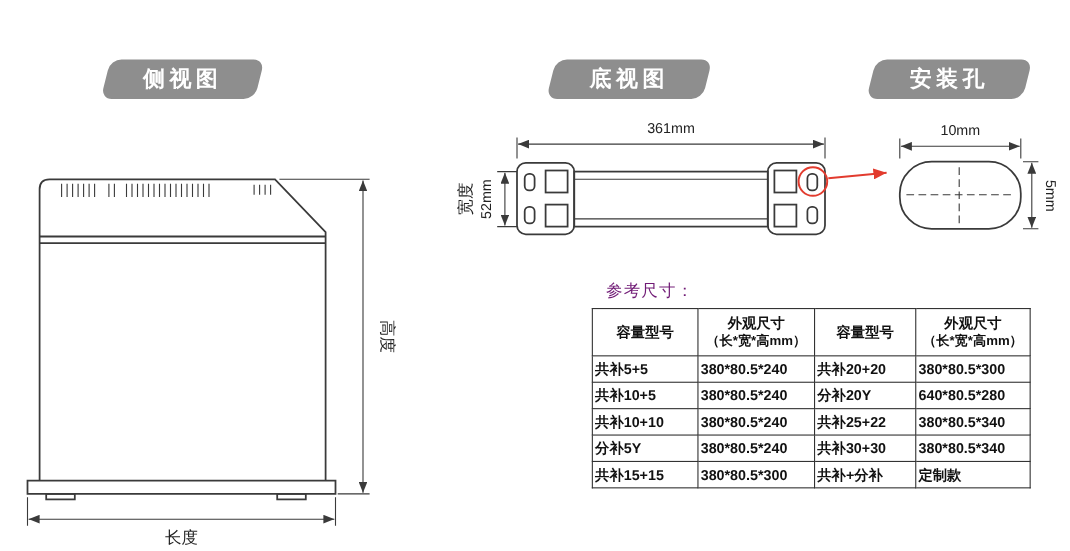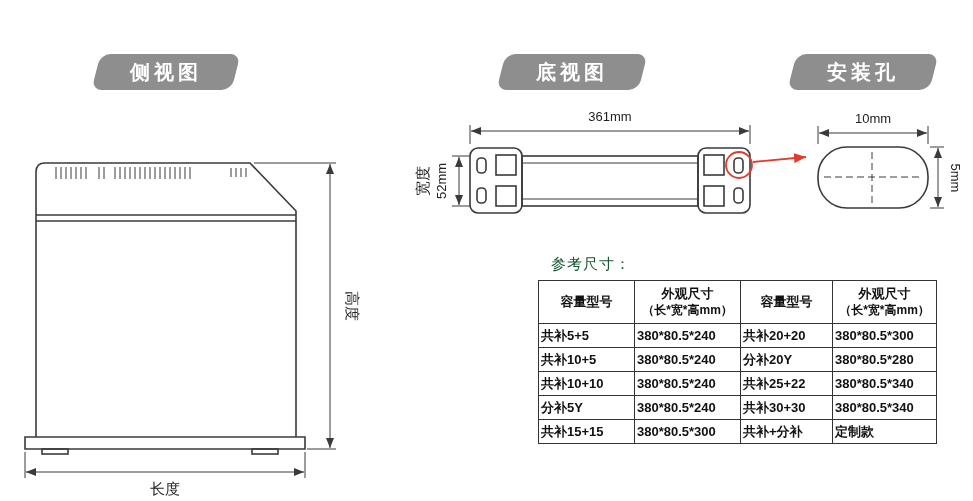--- a/index.html
+++ b/index.html
@@ -27,21 +27,21 @@
   .ln   { stroke:#3a3a3a; stroke-width:1.6; fill:none; }
   .thin { stroke:#3a3a3a; stroke-width:1;   fill:none; }
   .dim  { stroke:#3a3a3a; stroke-width:1;   fill:none; }
   .red  { stroke:#e23b2e; stroke-width:1.8; fill:none; }
   .dimtext { fill:#222; font-size:13px; font-family:"Liberation Sans","DejaVu Sans",sans-serif; }
   .cjktext { fill:#222; font-size:15px; font-family:"Liberation Sans","DejaVu Sans",sans-serif; }
 
   
   .ref-title {
     position:absolute; left:551px; top:255px;
-    font-size:15px; color:#14532d; letter-spacing:1px;
+    font-size:15px; color:#701a75; letter-spacing:1px;
   }
   table.ref-table {
     position:absolute; left:538px; top:280px;
     border-collapse:collapse; table-layout:fixed;
     font-size:13px; color:#111; background:#fff;
   }
   .ref-table th, .ref-table td {
     border:1px solid #333; vertical-align:middle;
     padding:0 2px; overflow:hidden; white-space:nowrap;
   }
@@ -182,21 +182,21 @@
       <tr>
         <td>共补5+5</td>
         <td>380*80.5*240</td>
         <td>共补20+20</td>
         <td>380*80.5*300</td>
       </tr>
       <tr>
         <td>共补10+5</td>
         <td>380*80.5*240</td>
         <td>分补20Y</td>
-        <td>380*80.5*280</td>
+        <td>640*80.5*280</td>
       </tr>
       <tr>
         <td>共补10+10</td>
         <td>380*80.5*240</td>
         <td>共补25+22</td>
         <td>380*80.5*340</td>
       </tr>
       <tr>
         <td>分补5Y</td>
         <td>380*80.5*240</td>

